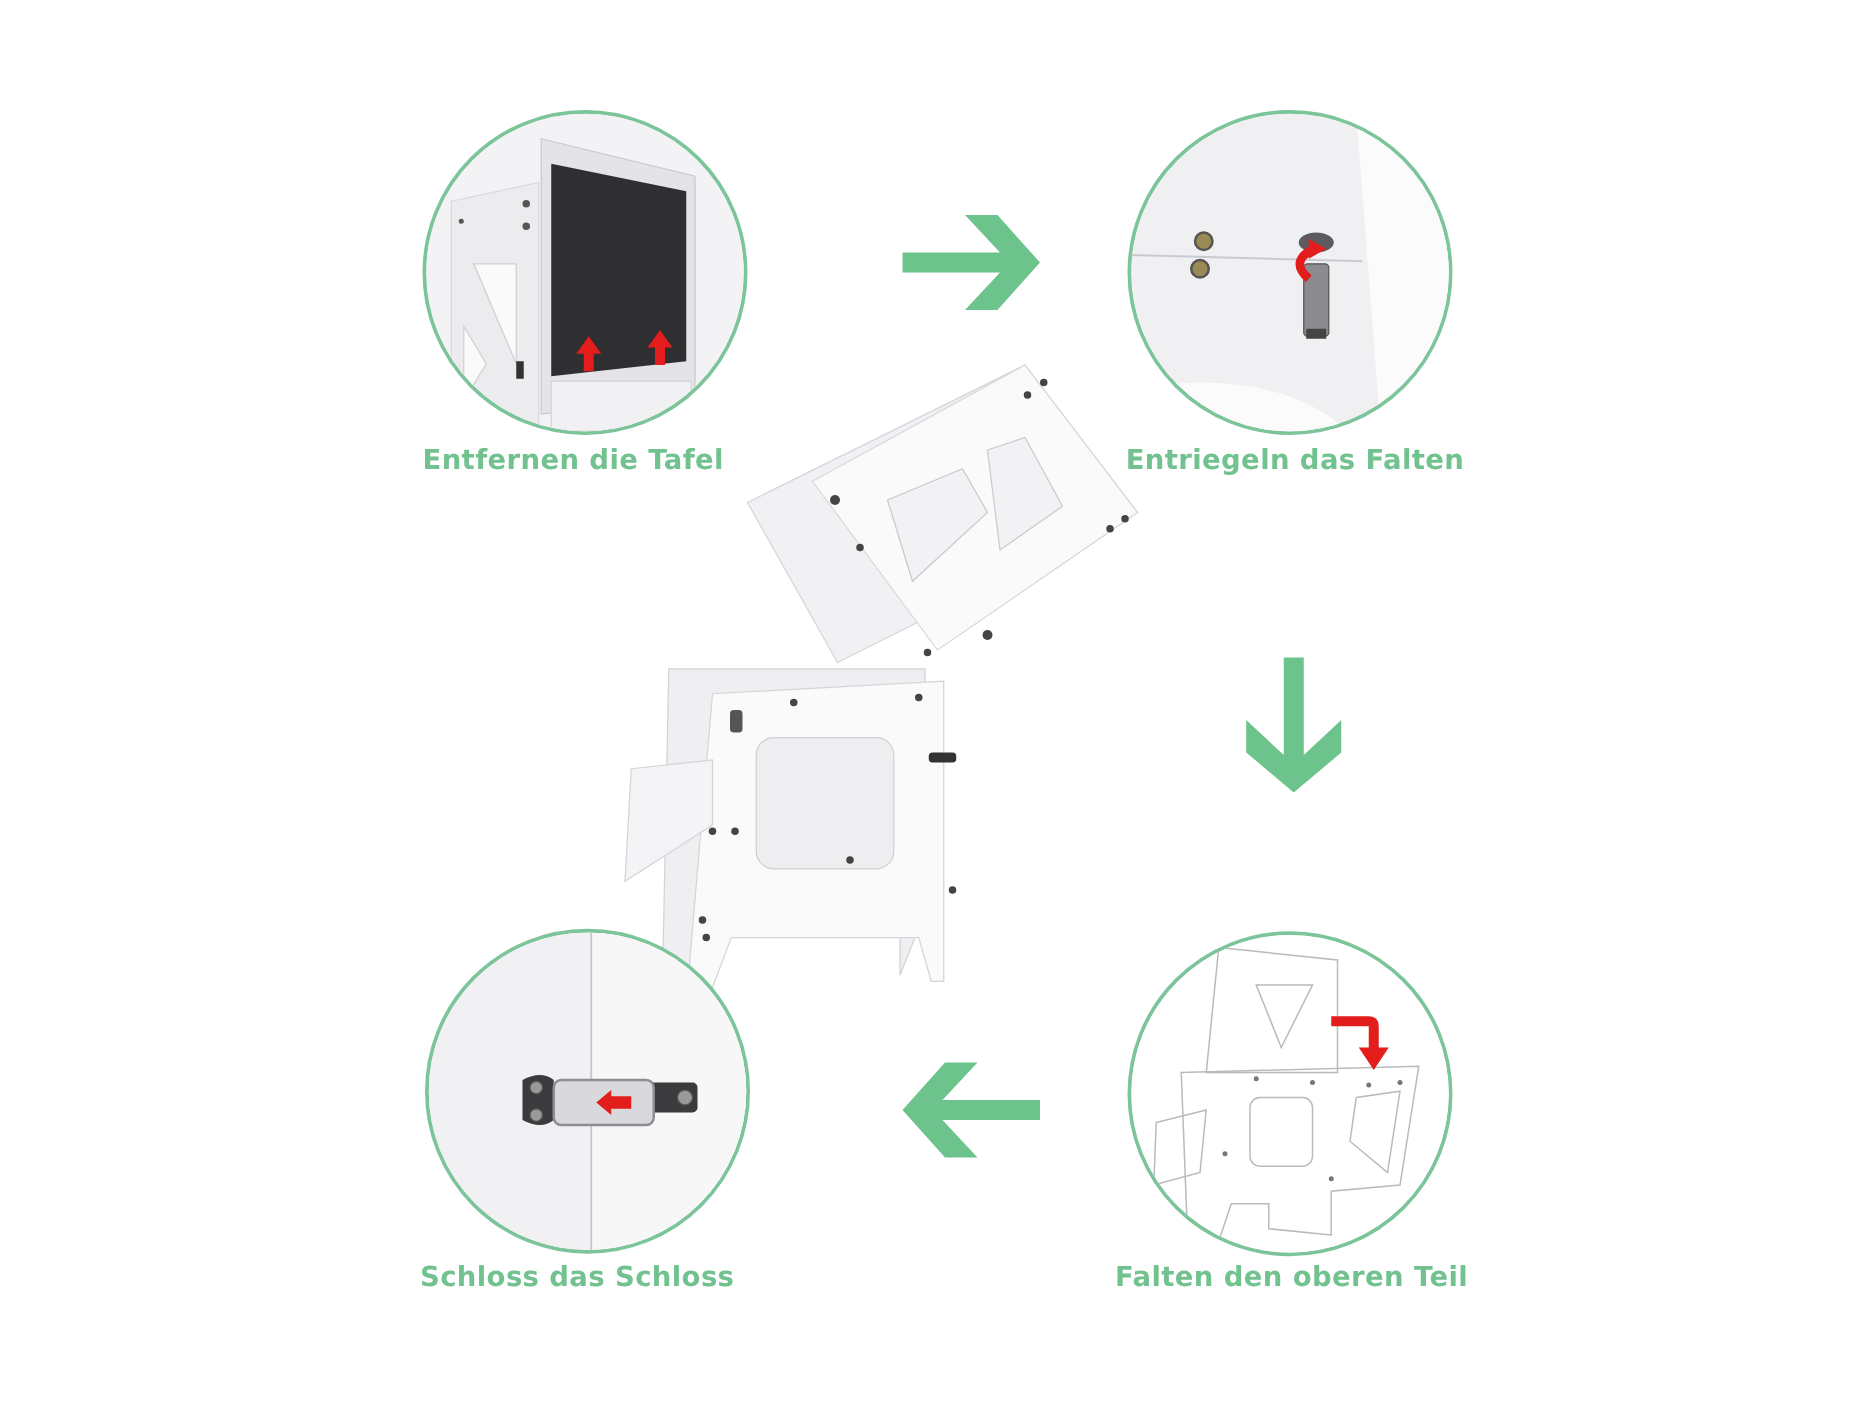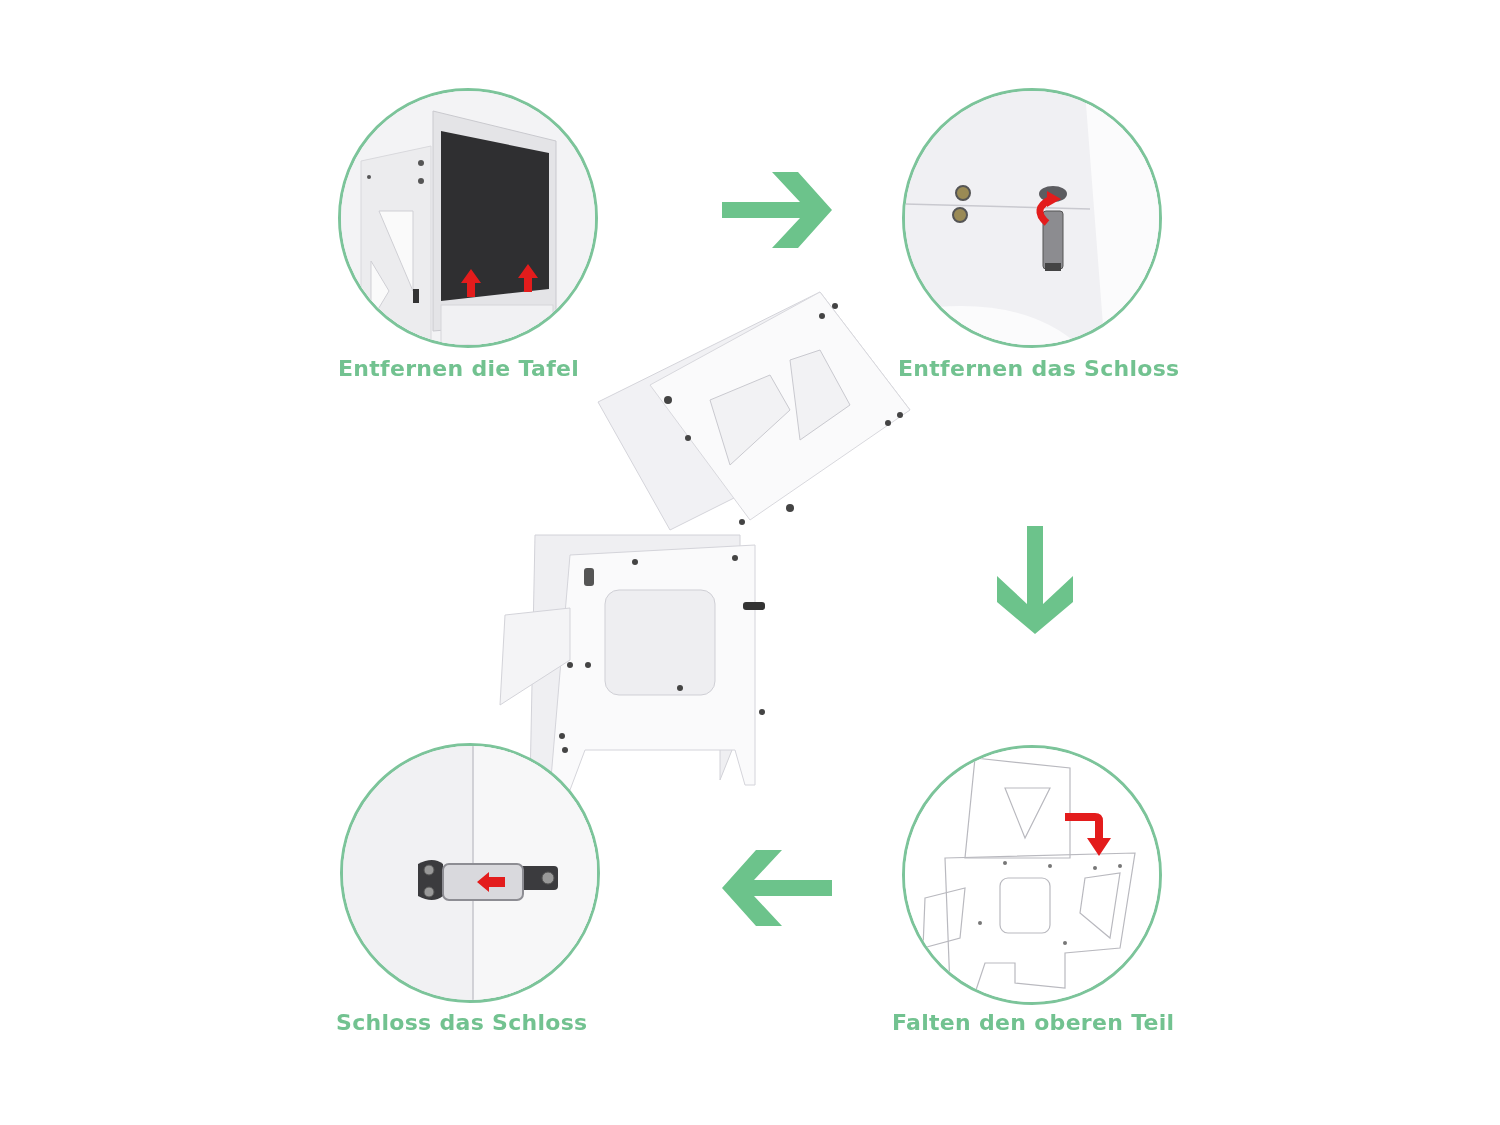--- a/index.html
+++ b/index.html
@@ -69,21 +69,21 @@
     <circle cx="55" cy="124" r="7" fill="#9a8a55" stroke="#555" stroke-width="2"></circle>
     <ellipse cx="148" cy="103" rx="14" ry="8" fill="#5c5c60"></ellipse>
     <rect x="138" y="120" width="20" height="58" rx="3" fill="#8c8c90" stroke="#555"></rect>
     <rect x="140" y="172" width="16" height="8" fill="#444"></rect>
     <g>
       <path d="M142,132 Q126,118 146,108" stroke="#e31c1c" stroke-width="7" fill="none"></path>
       <polygon points="142,100 156,108 142,116" fill="#e31c1c"></polygon>
     </g>
   </svg>
 </div>
-<div class="step-label" style="left:898px; top:356px; width:276px;">Entfernen das Schloss</div>
+<div class="step-label" style="left:898px; top:356px; width:276px;">Entriegeln das Falten</div>
 
 <div class="flow-arrow" style="left:995px; top:524px;">
   <svg width="80" height="112" viewBox="0 0 80 112">
     <polygon points="32,2 48,2 48,80 78,52 78,78 40,110 2,78 2,52 32,80" fill="#6cc38b"></polygon>
   </svg>
 </div>
 
 <div class="center-stool">
   <svg width="430" height="510" viewBox="0 0 430 510">
 

